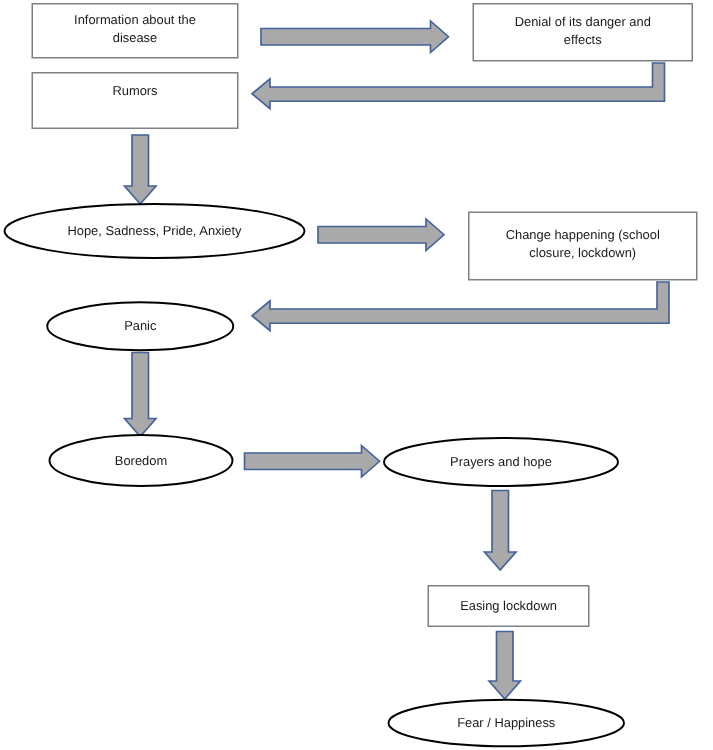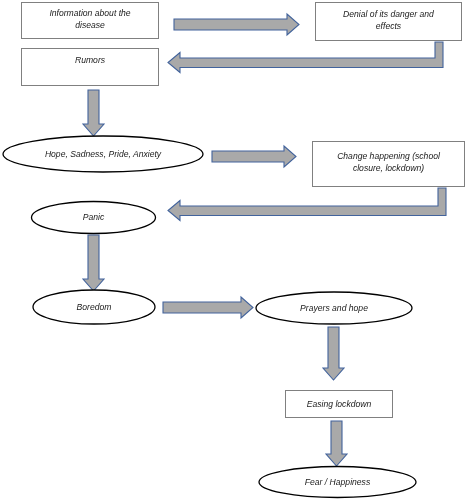--- a/index.html
+++ b/index.html
@@ -11,21 +11,20 @@
     width: 475px;
     height: 500px;
     font-family: "Liberation Sans", sans-serif;
     overflow: hidden;
   }
   #diagram-root {
     position: relative;
     width: 475px;
     height: 500px;
     background: #ffffff;
-    font-style: italic;
   }
   svg.flow {
     position: absolute;
     top: 0;
     left: 0;
     width: 475px;
     height: 500px;
   }
   .node-box {
     fill: #ffffff;

